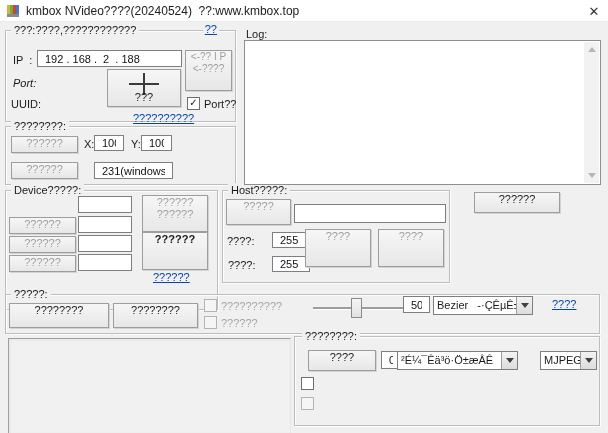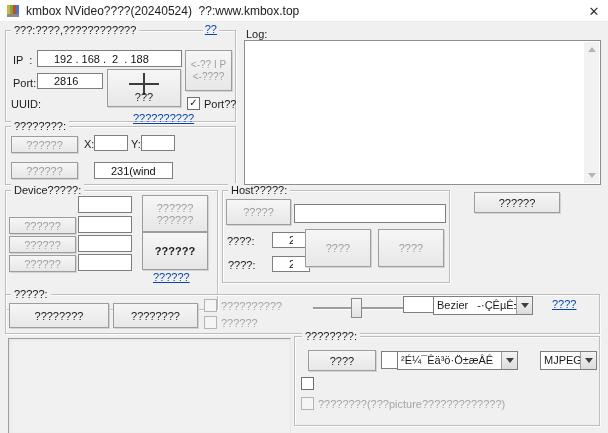--- a/index.html
+++ b/index.html
@@ -16,27 +16,27 @@
     background:linear-gradient(90deg,#d8b23c 0 25%,#79a83d 25% 50%,#c2473d 50% 75%,#4a76c9 75% 100%);
     border-bottom:3px solid #8a8a8a;}
   .title-text{left:26px;top:4px;white-space:pre;font-size:12px;color:#202020;}
   .close-btn{left:583px;top:2px;width:22px;height:18px;display:flex;align-items:center;justify-content:center;
     font-size:13px;color:#333;}
   
   .groupbox{border:1px solid #bdbdbd;box-shadow:1px 1px 0 rgba(255,255,255,.85), inset 1px 1px 0 rgba(255,255,255,.85);}
   .gb-label{position:absolute;top:-8px;left:5px;background:#f0f0f0;padding:0 3px;line-height:14px;white-space:pre;}
   
   .btn{background:linear-gradient(#f6f6f6,#e7e7e7);border:1px solid #9d9d9d;box-shadow:1px 1px 0 #d3d3d3;
-    display:flex;flex-direction:column;align-items:center;justify-content:center;text-align:center;
+    display:flex;flex-direction:column;align-items:center;justify-content:flex-start;text-align:center;
     line-height:12px;white-space:pre;}
   .btn.dis{color:#9f9f9f;}
   .btn.small{font-size:10px;}
   
   .tb{border:1px solid #7b7f84;background:#fff;font-family:"Liberation Sans",sans-serif;font-size:11px;
-    padding:0 16px;outline:none;color:#111;}
+    padding:0 7px;outline:none;color:#111;}
   
   .link{color:#0645ad;text-decoration:underline;white-space:pre;}
   
   .cbrow{display:flex;align-items:center;gap:4px;white-space:pre;}
   .cbbox{width:11px;height:11px;border:1px solid #6e6e6e;background:#fff;font-size:10px;line-height:10px;
     text-align:center;color:#111;flex:0 0 auto;}
   .cbrow.dis{color:#a5a5a5;}
   .cbrow.dis .cbbox{border-color:#b4b4b4;background:#f5f5f5;}
   
   .combo{border:1px solid #7b7f84;background:#fff;display:flex;align-items:stretch;}
@@ -77,22 +77,21 @@
   <span class="gb-label">???:????,????????????</span>
   <a class="abs link" style="right:16px;top:-8px;background:#f0f0f0;padding:0 2px;">??</a>
 
   <span class="abs" style="left:7px;top:23px;white-space:pre;">IP  :</span>
   <input class="abs tb" style="left: 31px; top: 19px; width: 145px; height: 17px;" value="192 . 168 .  2  . 188">
   <div class="abs btn dis small" style="left:179px;top:19px;width:47px;height:41px;">
     <span>&lt;-?? I P</span>
     <span>&lt;-????</span>
   </div>
 
-  <span class="abs" style="left:7px;top:46px;">Port:</span>
-  <input class="abs tb" style="left: 31px; top: 42px; width: 66px; height: 16px;" value="2816">
+  <span class="abs" style="left:7px;top:46px;font-style:italic;">Port:</span>
   <div class="abs btn" style="left:101px;top:38px;width:74px;height:38px;">
     <div class="plus-wrap">
       <div class="plus-h"></div>
       <div class="plus-v"></div>
       <div class="plus-lbl">???</div>
     </div>
   </div>
 
   <span class="abs" style="left:5px;top:67px;">UUID:</span>
 
@@ -216,15 +215,14 @@
     <span class="arrowbtn">
         <span class="tri-down"></span>
       </span>
   </div>
 
   <div class="abs cbrow" style="left:6px;top:40px;">
     <span class="cbbox"></span>
   </div>
   <div class="abs cbrow dis" style="left:6px;top:60px;">
     <span class="cbbox"></span>
-    <span>????????(???picture?????????????)</span>
   </div>
 </div>
 
 </body></html>

